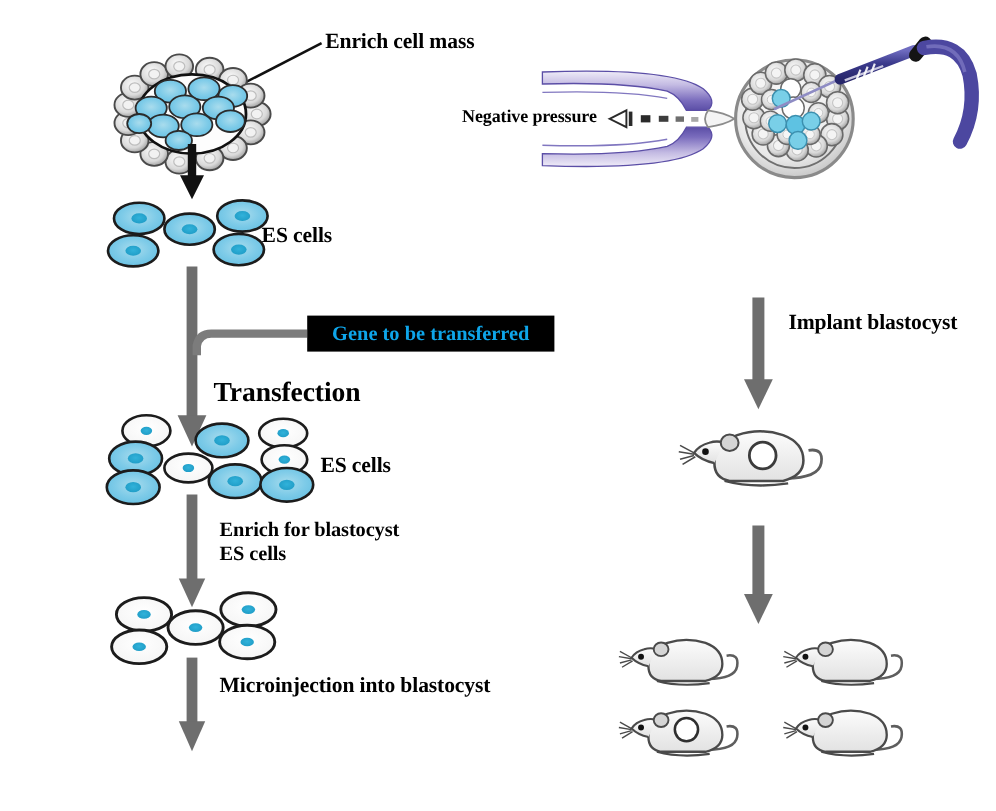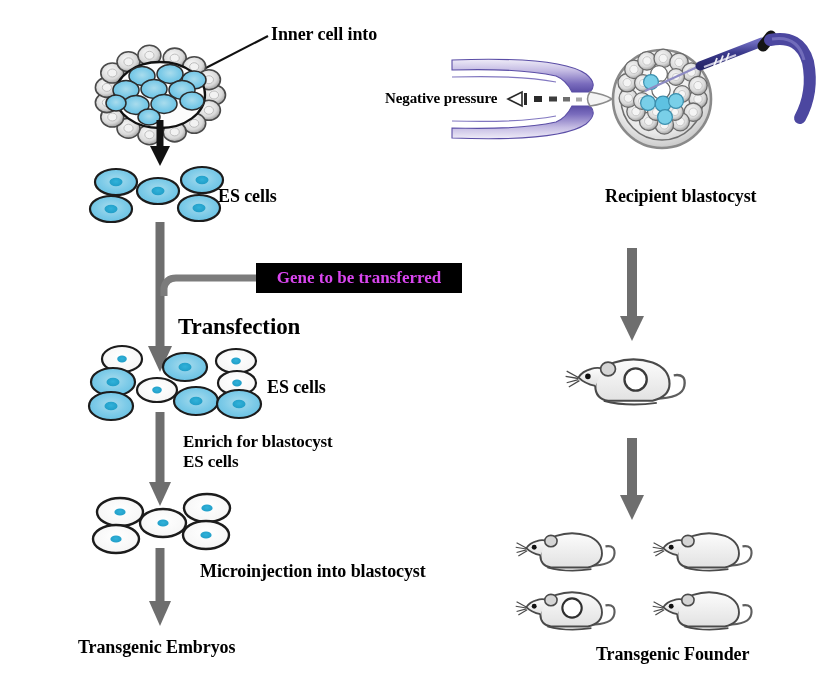--- a/index.html
+++ b/index.html
@@ -27,41 +27,41 @@
     line-height: 1.18;
     letter-spacing: -0.1px;
   }
   
   #label-inner-cell-mass { left: 271px; top: 24px; font-size: 18px; }
   #label-donor-blastocyst { left: 22px; top: 68px; font-size: 19px; }
   #label-es-cells-1 { left: 218px; top: 186px; font-size: 18px; }
   #label-transfection { left: 178px; top: 313px; font-size: 23px; }
   #label-es-cells-2 { left: 267px; top: 377px; font-size: 18px; }
   #label-enrich { left: 183px; top: 432px; font-size: 17px; }
-  #label-microinjection { left: 183px; top: 561px; font-size: 18px; margin-left: 17px; }
+  #label-microinjection { left: 183px; top: 561px; font-size: 18px; }
   #label-transgenic-embryos { left: 78px; top: 637px; font-size: 18px; }
   #label-negative-pressure { left: 385px; top: 90px; font-size: 15px; }
   #label-recipient-blastocyst { left: 605px; top: 186px; font-size: 18px; }
   #label-implant-blastocyst { left: 657px; top: 258px; font-size: 18px; }
   #label-transgenic-founder { left: 596px; top: 644px; font-size: 18px; }
 
   
   #gene-box {
     position: absolute;
     left: 256px;
     top: 263px;
     width: 206px;
     height: 30px;
     background: #000000;
     display: flex;
     align-items: center;
     justify-content: center;
   }
   #gene-box .txt {
-    color: #d946ef;
+    color: #0ea5e9;
     font-family: "Liberation Serif", "DejaVu Serif", serif;
     font-weight: bold;
     font-size: 17px;
     white-space: nowrap;
   }
 
   svg.layer {
     position: absolute;
     left: 0;
     top: 0;
@@ -520,40 +520,38 @@
             <path d="M6 25 L-6 23"></path>
             <path d="M6 26 L-5 29"></path>
             <path d="M7 27 L-3 33"></path>
         </g>
         <path d="M30 46 Q52 52 80 48" fill="none" stroke="#4a4a4a" stroke-width="2"></path>
       </g>
 
     </g>
   </svg>
 
-  <div class="lbl" id="label-inner-cell-mass">Inner cell into</div>
+  <div class="lbl" id="label-inner-cell-mass">Enrich cell mass</div>
 
 
   <div class="lbl" id="label-es-cells-1">ES cells</div>
 
   <div id="gene-box">
     <span class="txt">Gene to be transferred</span>
   </div>
 
   <div class="lbl" id="label-transfection">Transfection</div>
 
   <div class="lbl" id="label-es-cells-2">ES cells</div>
 
   <div class="lbl" id="label-enrich">Enrich for blastocyst
 ES cells</div>
 
   <div class="lbl" id="label-microinjection">Microinjection into blastocyst</div>
 
-  <div class="lbl" id="label-transgenic-embryos">Transgenic Embryos</div>
 
   <div class="lbl" id="label-negative-pressure">Negative pressure</div>
 
-  <div class="lbl" id="label-recipient-blastocyst">Recipient blastocyst</div>
-
-
-  <div class="lbl" id="label-transgenic-founder">Transgenic Founder</div>
+
+  <div class="lbl" id="label-implant-blastocyst">Implant blastocyst</div>
+
 
 </div>
 
 </body></html>

